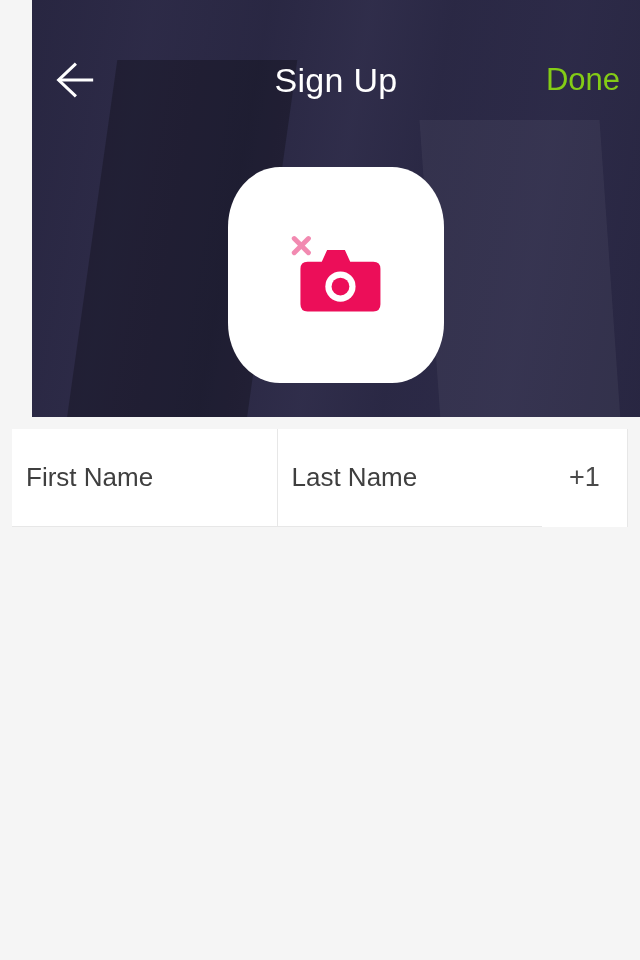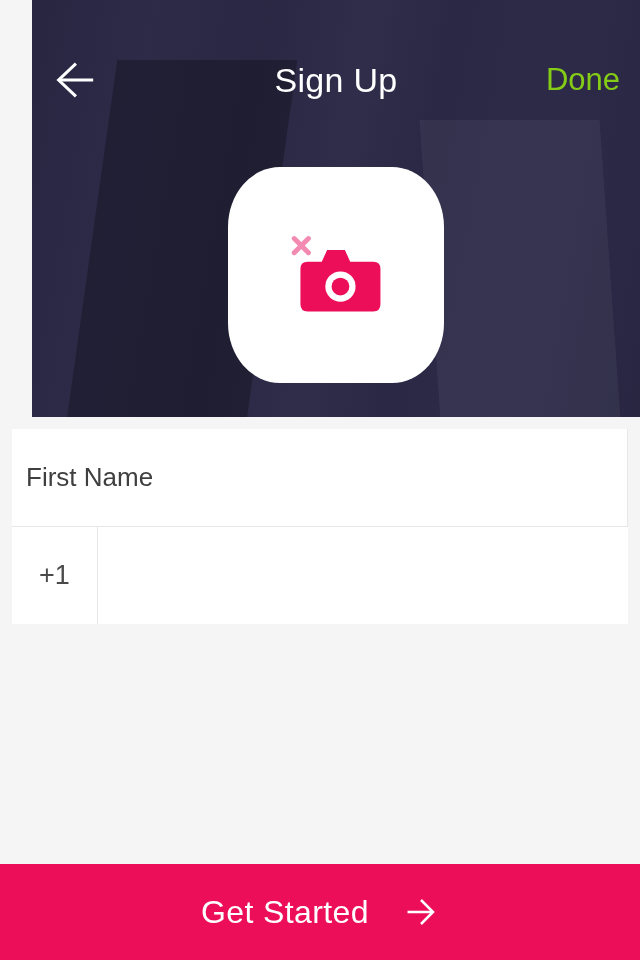--- a/index.html
+++ b/index.html
@@ -104,21 +104,20 @@
     }
     .avatar-icon {
       position: relative;
       width: 90px;
       height: 80px;
     }
     .form {
       background: #ffffff;
       margin: 12px 12px 0 12px;
       display: flex;
-      flex-direction: column;
     }
     .row {
       display: flex;
       border-bottom: 1px solid #e7e7e7;
     }
     .row:last-child {
       border-bottom: none;
     }
     .field {
       flex: 1;
@@ -207,29 +206,25 @@
       </div>
     </div>
   </div>
 
   <div class="form">
     <div class="row">
       <div class="field half">
         <input type="text" placeholder="First Name" style="">
       </div>
       <div class="vdiv"></div>
+      <div class="field half">
+        <input type="text" placeholder="Last Name" style="">
+      </div>
     </div>
     <div class="row">
       <div class="field code-field">
         <span>+1</span>
       </div>
       <div class="vdiv"></div>
     </div>
   </div>
 
-  <div class="cta">
-    <span class="cta-label">Get Started</span>
-    <svg viewBox="0 0 48 48" width="36" height="36" fill="none" stroke="#ffffff" stroke-width="3.4" stroke-linecap="butt" stroke-linejoin="miter">
-      <polyline points="24,8 40,24 24,40"></polyline>
-      <line x1="6" y1="24" x2="40" y2="24"></line>
-    </svg>
-  </div>
 </div>
 
 </body></html>

